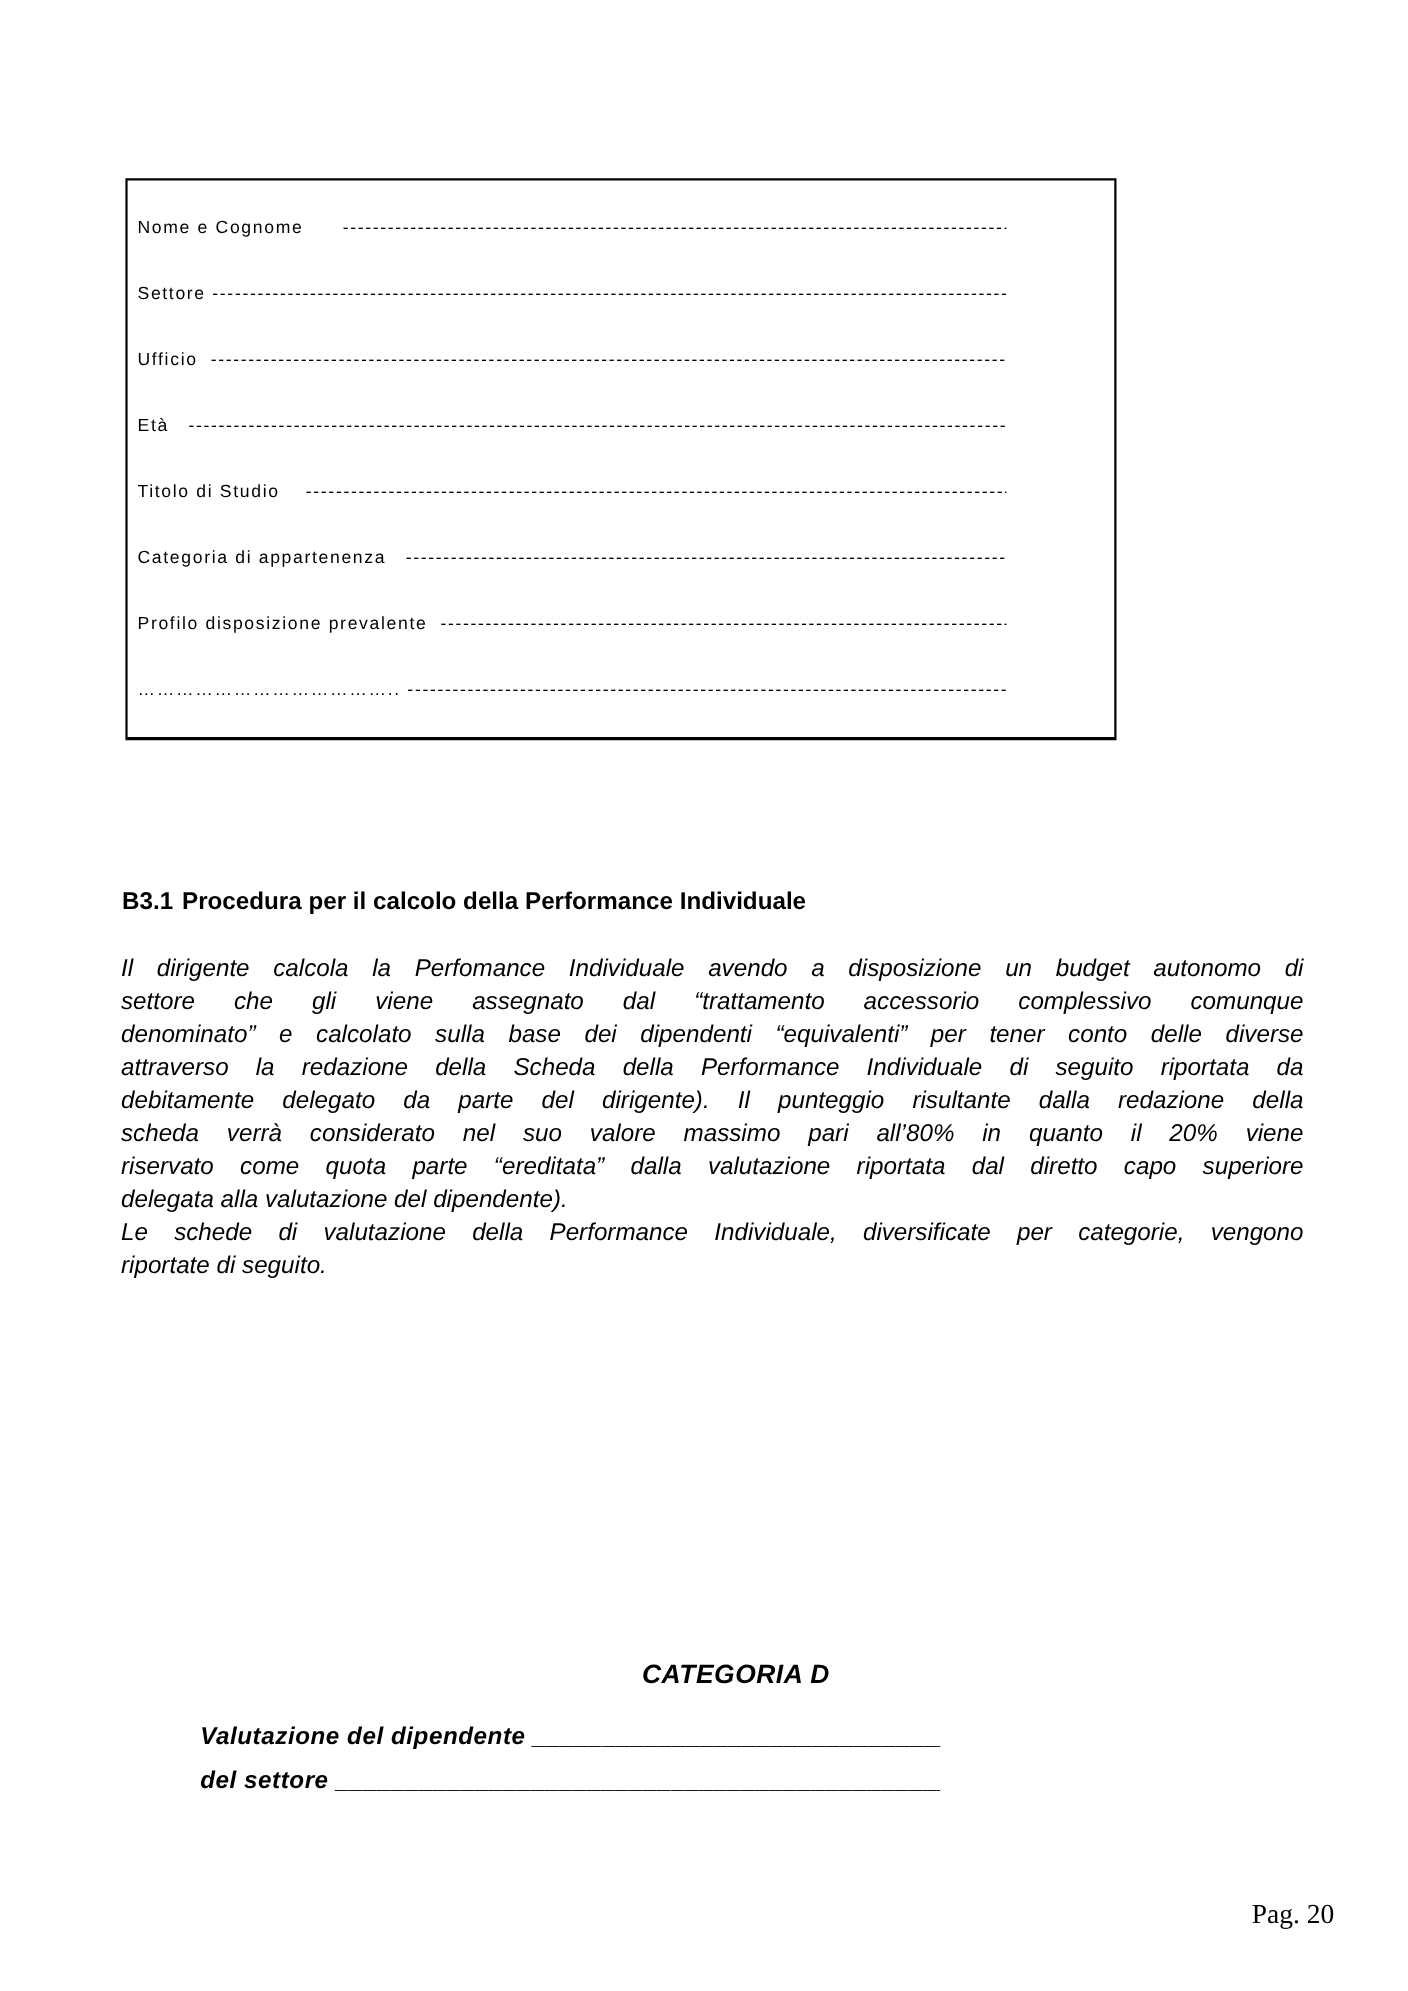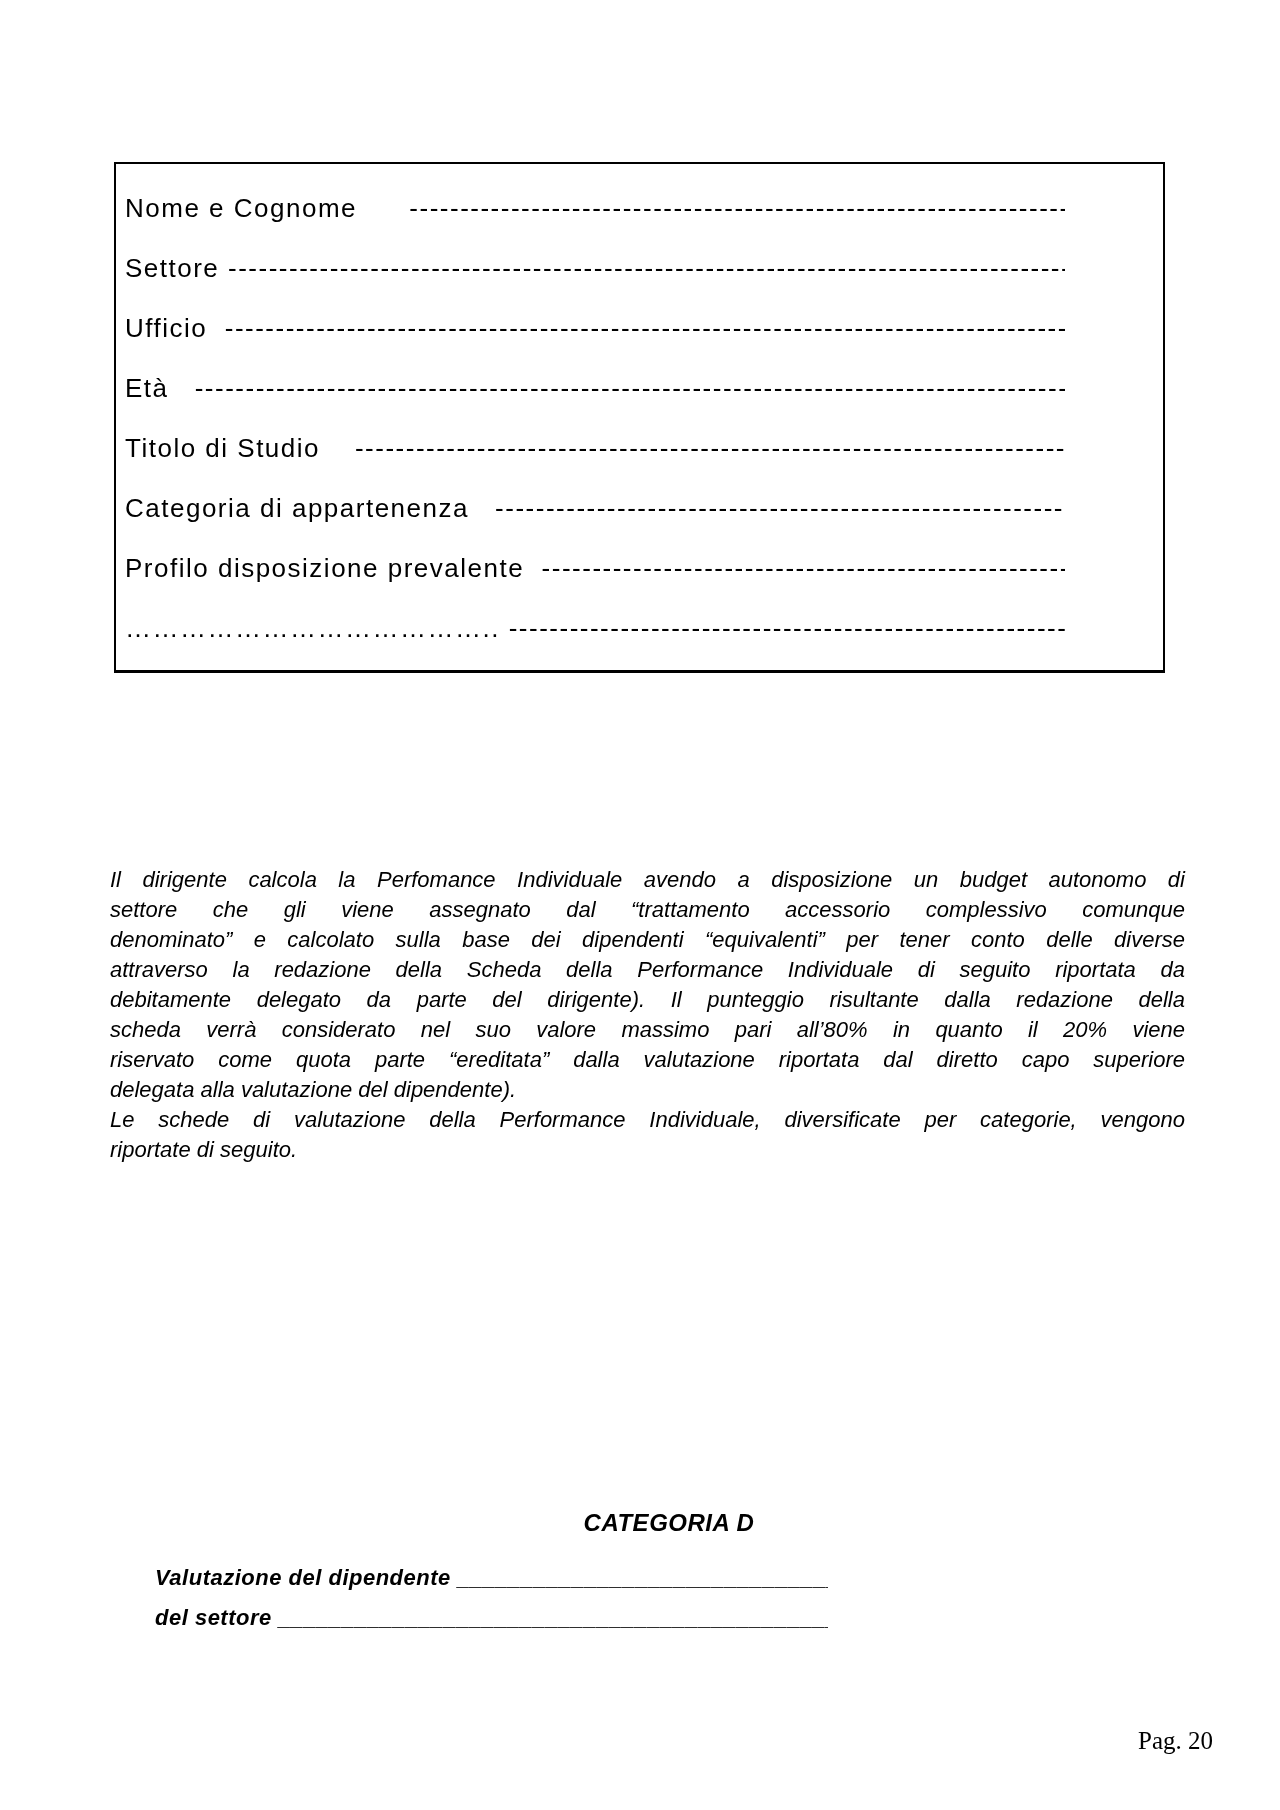--- a/index.html
+++ b/index.html
@@ -10,26 +10,26 @@
     background:#ffffff;
     color:#000000;
     font-family:"Liberation Sans", sans-serif;
     overflow:hidden;
   }
 
   
   .form-box{
     position:absolute;
     left:114px; top:162px;
-    width:1051px; height:511px;
+    width:901px; height:511px;
     border:2px solid #000;
     border-bottom-width:3px;
     box-sizing:border-box;
     padding:14px 0 0 9px;
-    font-size:26px;
+    font-size:16px;
     letter-spacing:1.5px;
   }
   .form-row{
     height:60px;
     display:flex;
     align-items:center;
     overflow:hidden;
     padding-right:98px;
   }
   .form-label{white-space:pre;flex:0 0 auto;}
@@ -82,20 +82,21 @@
     font-weight:bold;
     font-style:italic;
     letter-spacing:0.5px;
   }
   .sig-row{
     display:flex;
     width:673px;
     height:40px;
     line-height:40px;
     overflow:hidden;
+    margin-left:27px;
   }
   .sig-label{white-space:pre;flex:0 0 auto;}
   .sig-fill{flex:1 1 auto;overflow:hidden;white-space:pre;}
 
   
   .page-footer{
     position:absolute;
     left:1138px; top:1727px;
     font-family:"Liberation Serif", serif;
     font-size:25px;
@@ -134,20 +135,23 @@
       <div class="form-row">
         <span class="form-label">Profilo disposizione prevalente</span>
         <span class="form-fill">  ------------------------------------------------------------------------------------------------------------------------------------------------</span>
       </div>
       <div class="form-row">
         <span class="form-label">…………………………………..</span>
         <span class="form-fill"> ------------------------------------------------------------------------------------------------------------------------------------------------</span>
       </div>
     </div>
 
+  <div class="section-heading">
+    <span class="section-number">B3.1</span><span class="section-title">Procedura per il calcolo della Performance Individuale</span>
+  </div>
 
   <div class="paragraph" id="paragraph">
       <div class="para-line">Il dirigente calcola la Perfomance Individuale avendo a disposizione un budget autonomo di</div>
       <div class="para-line">settore che gli viene assegnato dal “trattamento accessorio complessivo comunque</div>
       <div class="para-line">denominato” e calcolato sulla base dei dipendenti “equivalenti” per tener conto delle diverse</div>
       <div class="para-line">attraverso la redazione della Scheda della Performance Individuale di seguito riportata da</div>
       <div class="para-line">debitamente delegato da parte del dirigente). Il punteggio risultante dalla redazione della</div>
       <div class="para-line">scheda verrà considerato nel suo valore massimo pari all’80% in quanto il 20% viene</div>
       <div class="para-line">riservato come quota parte “ereditata” dalla valutazione riportata dal diretto capo superiore</div>
       <div class="para-line para-last">delegata alla valutazione del dipendente).</div>

